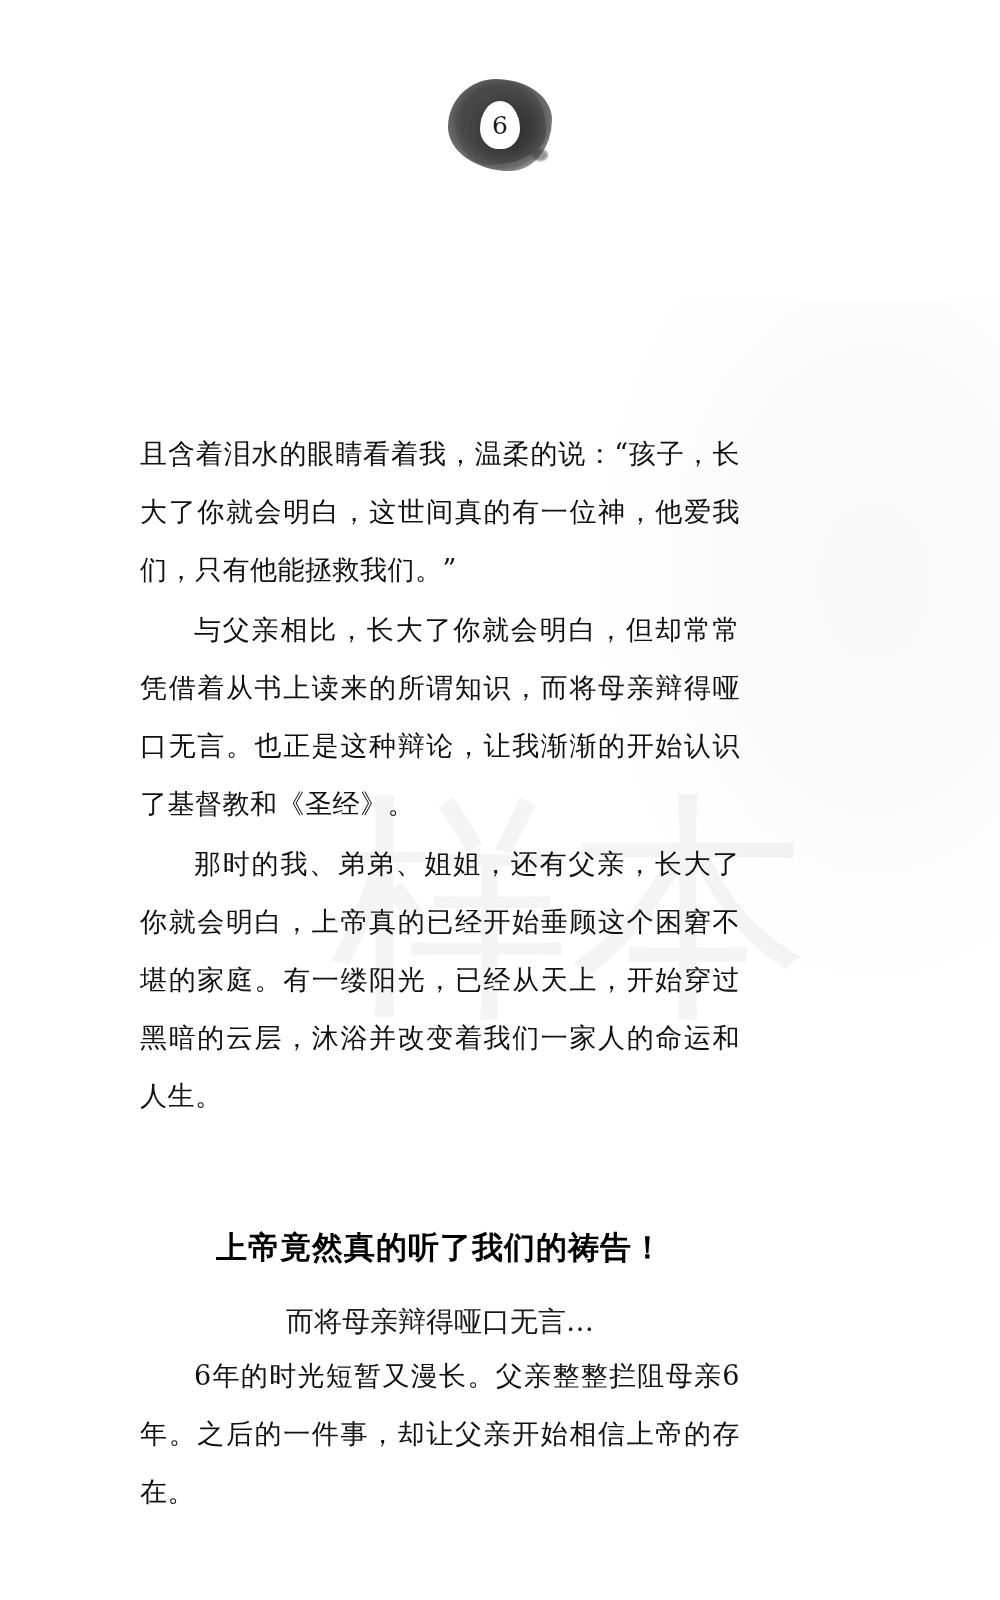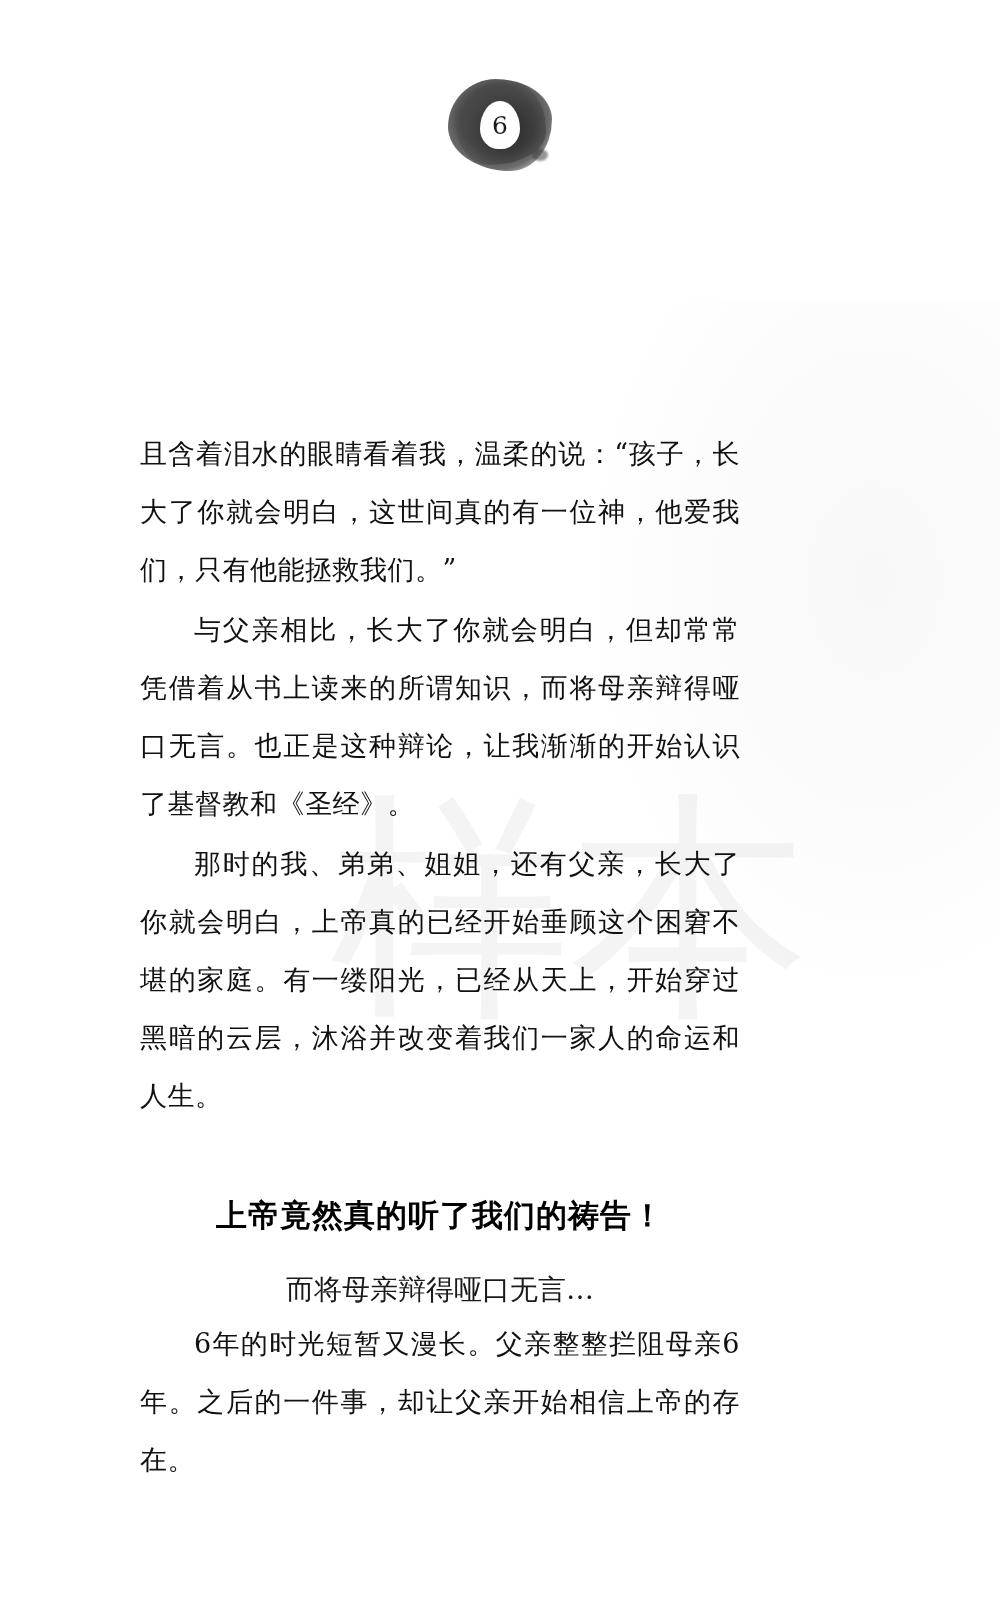--- a/index.html
+++ b/index.html
@@ -117,21 +117,21 @@
     line-height: 58px;
     letter-spacing: 0.5px;
     text-align: justify;
     text-justify: inter-ideograph;
     color: #111;
   }
   p.indent {
     text-indent: 2em;
   }
   .section-heading {
-    margin: 64px 0 0 0;
+    margin: 96px 0 0 0;
     font-size: 31px;
     line-height: 52px;
     font-weight: bold;
     text-align: center;
     letter-spacing: 1px;
     color: #000;
   }
   .section-sub {
     margin: 24px 0 0 0;
     font-size: 28px;

